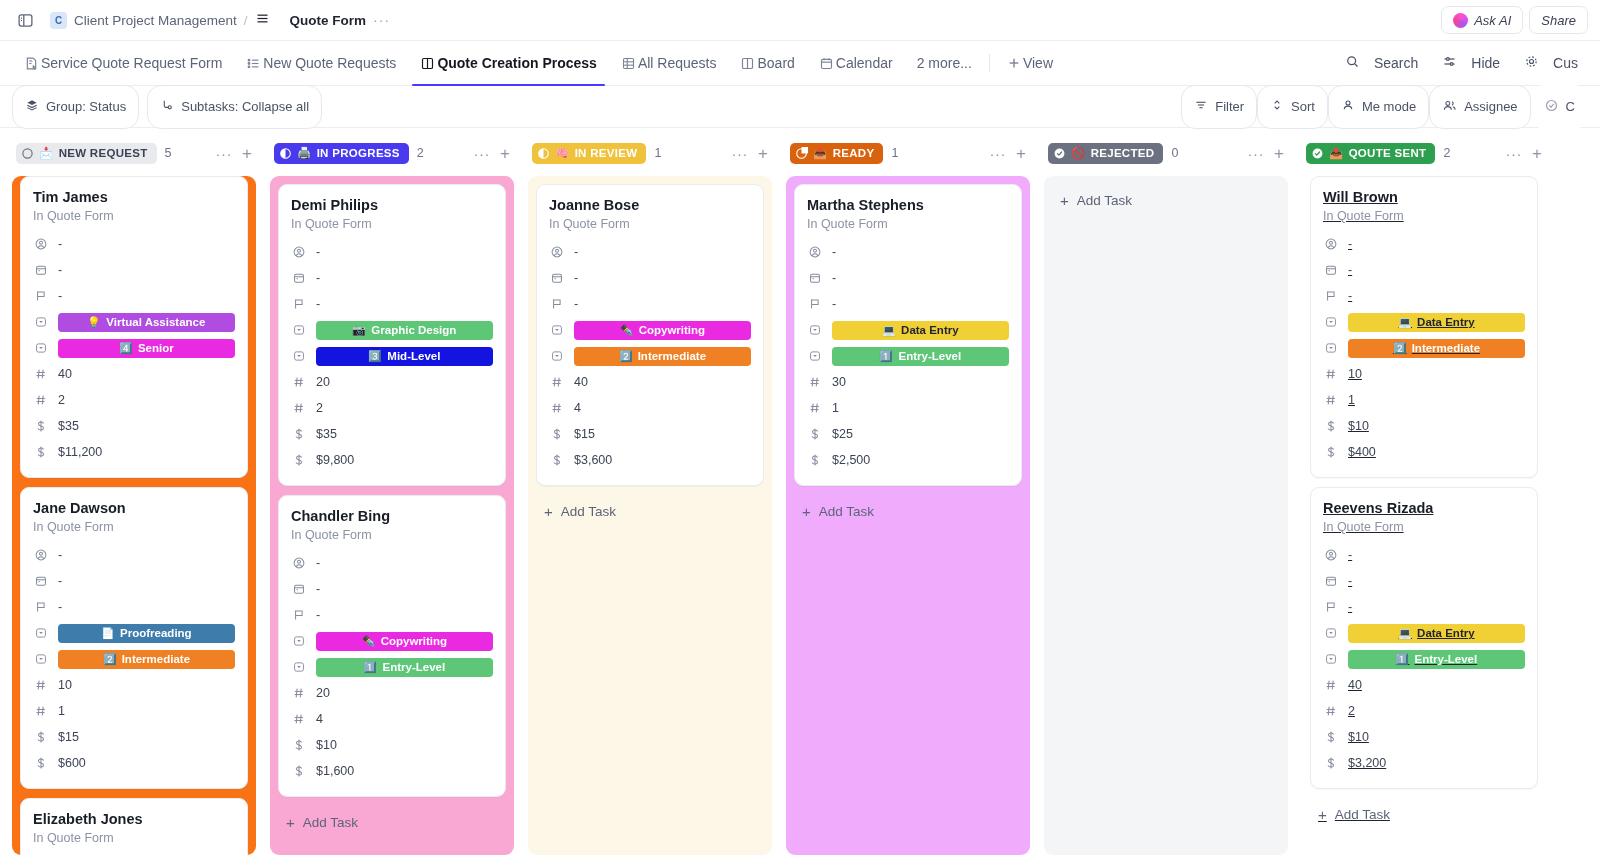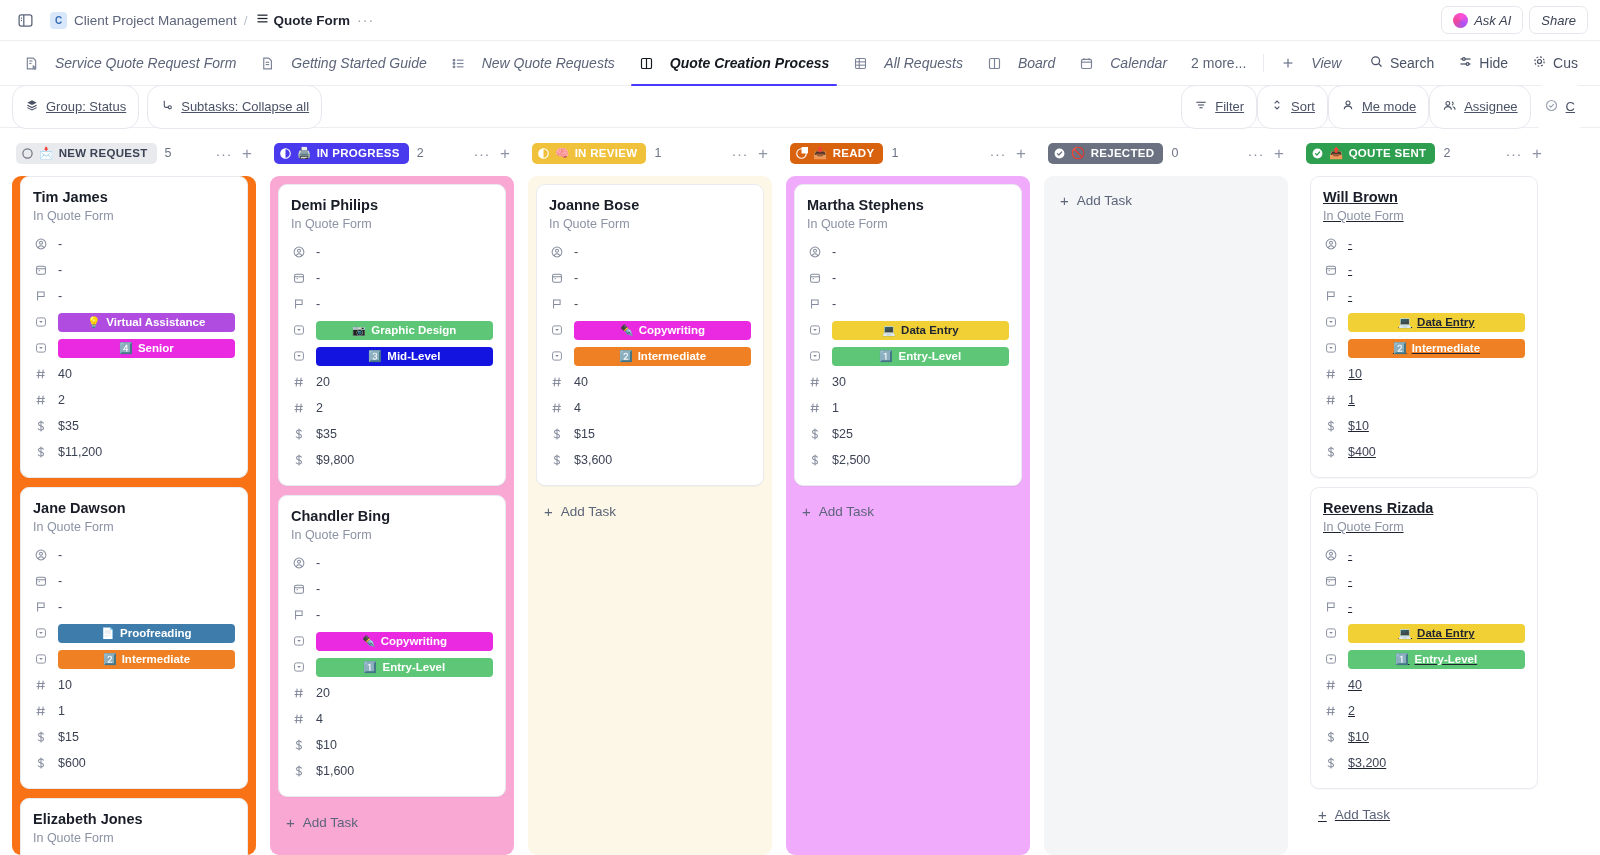--- a/index.html
+++ b/index.html
@@ -28,21 +28,21 @@
   }
   .crumbs { display: flex; align-items: center; gap: 7px; margin-left: 12px; font-size: 13.5px; }
   .ws-badge {
     width: 17px; height: 17px; border-radius: 4px;
     background: #d9e7fb; color: #3a6fb5;
     font-size: 10px; font-weight: 700;
     display: flex; align-items: center; justify-content: center;
   }
   .crumb-a { color: #5c6479; font-size: 13.5px; }
   .crumb-sep { color: #b9bfcc; font-size: 13.5px; }
-  .crumb-b { color: #1f2430; font-size: 13.5px; font-weight: 600; display: flex; align-items: center; gap: 4px; }
+  .crumb-b { color: #1f2430; font-size: 13.5px; font-weight: 600; display: flex; align-items: center; gap: 20px; }
   .dots { color: #9aa1b1; letter-spacing: 1px; font-size: 14px; }
   .topbar-right { margin-left: auto; display: flex; align-items: center; gap: 6px; font-style: italic; }
   .pill-btn {
     height: 28px; padding: 0 11px;
     border: 1px solid #e6e8ee; border-radius: 7px;
     display: flex; align-items: center; gap: 6px;
     font-size: 13px; color: #3b4255; background: #fff;
   }
   .askai-glyph {
     width: 15px; height: 15px; border-radius: 50%;
@@ -51,54 +51,52 @@
 
   
   .tabbar {
     height: 45px;
     display: flex; align-items: stretch;
     padding: 0 12px;
     border-bottom: 1px solid #eceef2;
     background: #fff;
   }
   .tab {
-    display: flex; align-items: center; gap: 16px;
+    display: flex; align-items: center; gap: 2px;
     padding: 0 12px;
     font-size: 14px; color: #5c6479;
     position: relative;
     white-space: nowrap;
-    font-style: italic;
   }
   .tab.active { color: #14181f; font-weight: 600; }
   .tab.active::after {
     content: ""; position: absolute; left: 4px; right: 4px; bottom: -1px;
     height: 2.5px; background: #4a3aff; border-radius: 2px;
   }
   .tab-ic { color: #7b8397; display: flex; }
   .tab.active .tab-ic { color: #14181f; }
   .tab-more { display: flex; align-items: center; padding: 0 12px; font-size: 14px; color: #5c6479; }
   .vdiv { width: 1px; background: #e8eaf0; margin: 13px 5px; }
   .tabbar-right { margin-left: auto; display: flex; align-items: center; gap: 4px; }
-  .tr-item { display: flex; align-items: center; gap: 6px; padding: 0 10px; font-size: 14px; color: #4a5265; }
+  .tr-item { display: flex; align-items: center; gap: 14px; padding: 0 10px; font-size: 14px; color: #4a5265; }
 
   
   .filterbar {
     height: 42px;
     display: flex; align-items: center;
     padding: 0 12px; gap: 8px;
     border-bottom: 1px solid #eceef2;
     background: #fff;
   }
   .chip {
     height: 44px; padding: 8px 12px;
     border: 1px solid #e6e8ee; border-radius: 14px;
     display: flex; align-items: center; gap: 7px;
     font-size: 13px; color: #4a5265; background: #fff;
     white-space: nowrap;
-    text-decoration: underline;
   }
   .chip.noborder { border-color: transparent; }
   .filterbar-right { margin-left: auto; display: flex; align-items: center; }
 
   
   .board {
     display: flex;
     gap: 14px;
     padding: 10px 0 0 12px;
     height: calc(855px - 41px - 45px - 42px);
@@ -209,30 +207,20 @@
           <line x1="6.3" y1="6" x2="10" y2="6"></line>
           <line x1="6.3" y1="9" x2="9" y2="9"></line>
         <path d="M10.5 10.5l4 3.3-1.9.4 1 2-1 .5-1-2-1.3 1.4z" fill="currentColor" stroke="none"></path>
       </svg>
     </span>
     <span>Service Quote Request Form</span>
   </div>
   <div class="tab">
     <span class="tab-ic">
       <svg width="15" height="15" viewBox="0 0 18 18" stroke="currentColor" stroke-width="1.4" fill="none">
-        <path d="M4.5 2.5h6l3.2 3.2v9.8h-9.2z"></path>
-          <line x1="6.8" y1="7.5" x2="11" y2="7.5"></line>
-          <line x1="6.8" y1="10.3" x2="11" y2="10.3"></line>
-      </svg>
-    </span>
-    <span>Getting Started Guide</span>
-  </div>
-  <div class="tab">
-    <span class="tab-ic">
-      <svg width="15" height="15" viewBox="0 0 18 18" stroke="currentColor" stroke-width="1.4" fill="none">
         <line x1="7" y1="5" x2="15" y2="5"></line>
           <line x1="7" y1="9" x2="15" y2="9"></line>
           <line x1="7" y1="13" x2="15" y2="13"></line>
         <circle cx="3.6" cy="5" r="1" fill="currentColor"></circle>
           <circle cx="3.6" cy="9" r="1" fill="currentColor"></circle>
           <circle cx="3.6" cy="13" r="1" fill="currentColor"></circle>
       </svg>
     </span>
     <span>New Quote Requests</span>
   </div>

